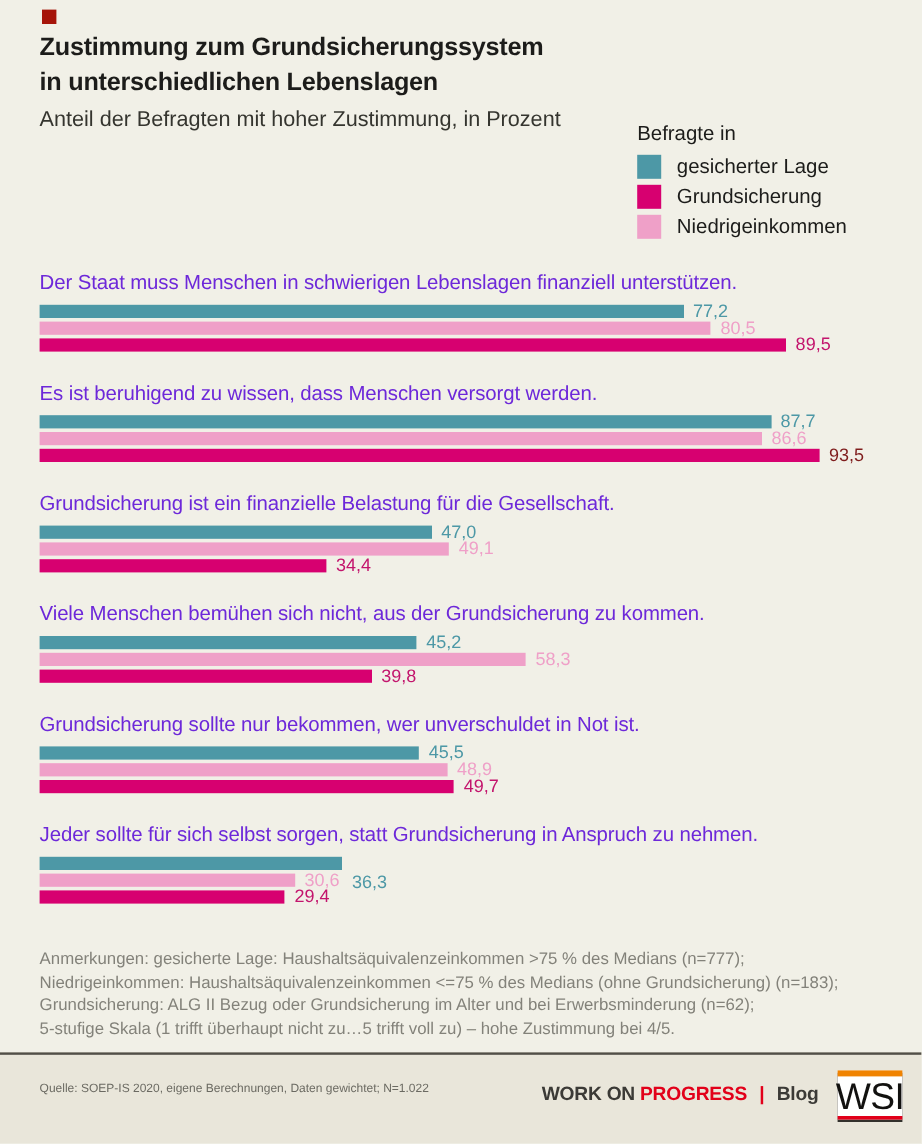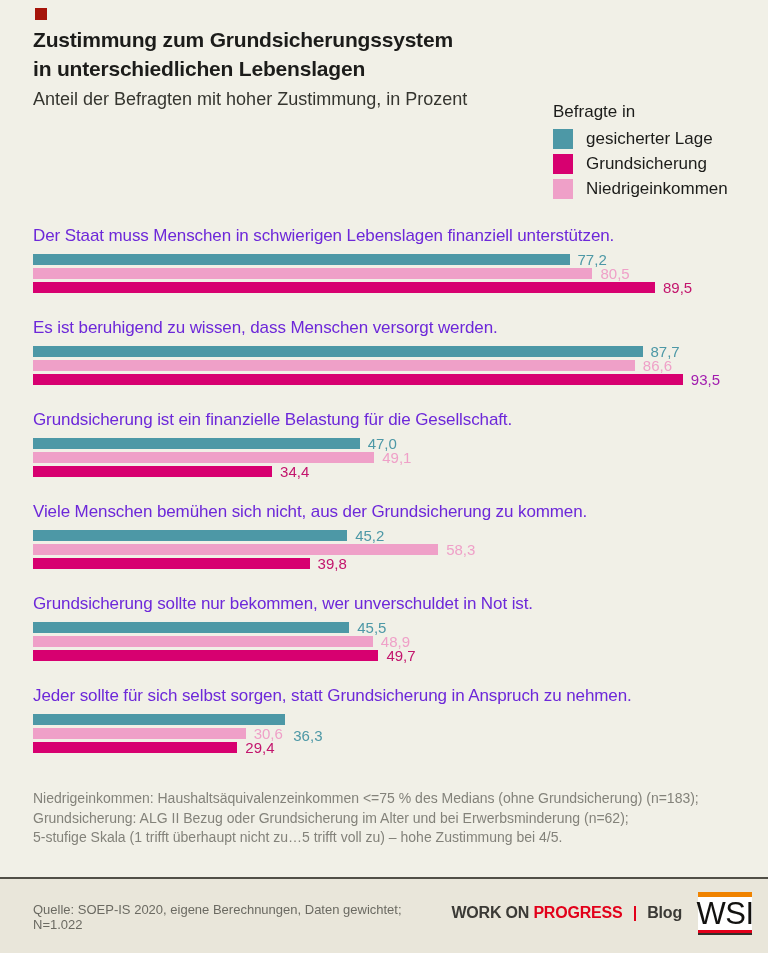--- a/index.html
+++ b/index.html
@@ -15,21 +15,21 @@
     position: absolute; left: 35px; top: 8px;
     width: 12px; height: 12px; background: #a6140a;
   }
   .header { position: absolute; left: 33px; top: 25px; width: 520px; }
   .title-line {
     font-size: 21px; font-weight: bold; line-height: 29px; color: #1c1c1a;
     letter-spacing: -0.2px;
   }
   .subtitle { margin-top: 6px; font-size: 18px; color: #35352f; }
 
-  .legend { position: absolute; left: 553px; top: 102px; width: 210px; }
+  .legend { position: absolute; left: 531px; top: 102px; width: 210px; }
   .legend-title { font-size: 17px; color: #1c1c1a; margin-bottom: 7px; }
   .legend-row { display: flex; align-items: flex-end; margin-bottom: 5px; height: 20px; }
   .legend-swatch { width: 20px; height: 20px; flex: 0 0 20px; }
   .legend-label { margin-left: 13px; font-size: 17px; color: #1c1c1a; white-space: nowrap; }
 
   .chart { position: absolute; left: 33px; top: 224px; width: 702px; }
   .group { margin-bottom: 23px; }
   .statement { font-size: 17px; line-height: 24px; color: #6d28d9; margin-bottom: 6px; letter-spacing: -0.1px; }
   .bar-row { position: relative; width: 695px; height: 11px; margin-bottom: 3px; display: flex; align-items: center; }
   .bar { height: 11px; }
@@ -39,21 +39,21 @@
 
   .annotations { position: absolute; left: 33px; top: 789px; width: 710px; }
   .annotation-line { font-size: 14px; line-height: 19.5px; color: #83827a; }
 
   .footer {
     position: absolute; left: 0; top: 877px; width: 768px; height: 76px;
     background: #e9e6da; border-top: 2px solid #514f47;
     display: flex; align-items: flex-start; justify-content: space-between;
     padding: 13px 16px 0 33px;
   }
-  .source { font-size: 13px; color: #6b6a62; margin-top: 10px; }
+  .source { font-size: 10px; color: #6b6a62; margin-top: 10px; }
   .footer-right { display: flex; align-items: center; }
   .brandline { font-size: 16px; font-weight: bold; white-space: nowrap; letter-spacing: -0.2px; }
   .brand-dark { color: #3b3a36; }
   .brand-red { color: #e2001a; }
   .brand-sep { color: #e2001a; padding: 0 6px; }
   .wsi-logo {
     margin-left: 16px; width: 54px; height: 41px; background: #ffffff;
     border-top: 5px solid #f08300; border-bottom: 3px solid #e2001a;
     box-shadow: 0 2px 0 #33312c;
     display: flex; align-items: center; justify-content: center;
@@ -108,21 +108,21 @@
       <div class="bar-row">
         <div class="bar" style="width: 87.7%; background: rgb(77, 152, 166);"></div>
         <span class="bar-value" style="color: rgb(77, 152, 166);">87,7</span>
       </div>
       <div class="bar-row">
         <div class="bar" style="width: 86.6%; background: rgb(239, 160, 200);"></div>
         <span class="bar-value" style="color: rgb(239, 160, 200);">86,6</span>
       </div>
       <div class="bar-row">
         <div class="bar" style="width: 93.5%; background: rgb(215, 0, 112);"></div>
-        <span class="bar-value" style="color: #a21caf;">93,5</span>
+        <span class="bar-value" style="color: #7f1d1d;">93,5</span>
       </div>
     </div>
     <div class="group">
       <div class="statement">Grundsicherung ist ein finanzielle Belastung für die Gesellschaft.</div>
       <div class="bar-row">
         <div class="bar" style="width: 47%; background: rgb(77, 152, 166);"></div>
         <span class="bar-value" style="color: rgb(77, 152, 166);">47,0</span>
       </div>
       <div class="bar-row">
         <div class="bar" style="width: 49.1%; background: rgb(239, 160, 200);"></div>
@@ -174,20 +174,21 @@
         <span class="bar-value" style="color: rgb(239, 160, 200);">30,6</span>
       </div>
       <div class="bar-row">
         <div class="bar" style="width: 29.4%; background: rgb(215, 0, 112);"></div>
         <span class="bar-value" style="color: rgb(195, 21, 109);">29,4</span>
       </div>
     </div>
   </div>
 
 <div class="annotations" id="annotations">
+    <div class="annotation-line">Anmerkungen: gesicherte Lage: Haushaltsäquivalenzeinkommen &gt;75 % des Medians (n=777);</div>
     <div class="annotation-line">Niedrigeinkommen: Haushaltsäquivalenzeinkommen &lt;=75 % des Medians (ohne Grundsicherung) (n=183);</div>
     <div class="annotation-line">Grundsicherung: ALG II Bezug oder Grundsicherung im Alter und bei Erwerbsminderung (n=62);</div>
     <div class="annotation-line">5-stufige Skala (1 trifft überhaupt nicht zu…5 trifft voll zu) – hohe Zustimmung bei 4/5.</div>
   </div>
 
 <div class="footer">
   <div class="source">Quelle: SOEP-IS 2020, eigene Berechnungen, Daten gewichtet; N=1.022</div>
   <div class="footer-right">
     <div class="brandline">
       <span class="brand-dark">WORK ON</span>

